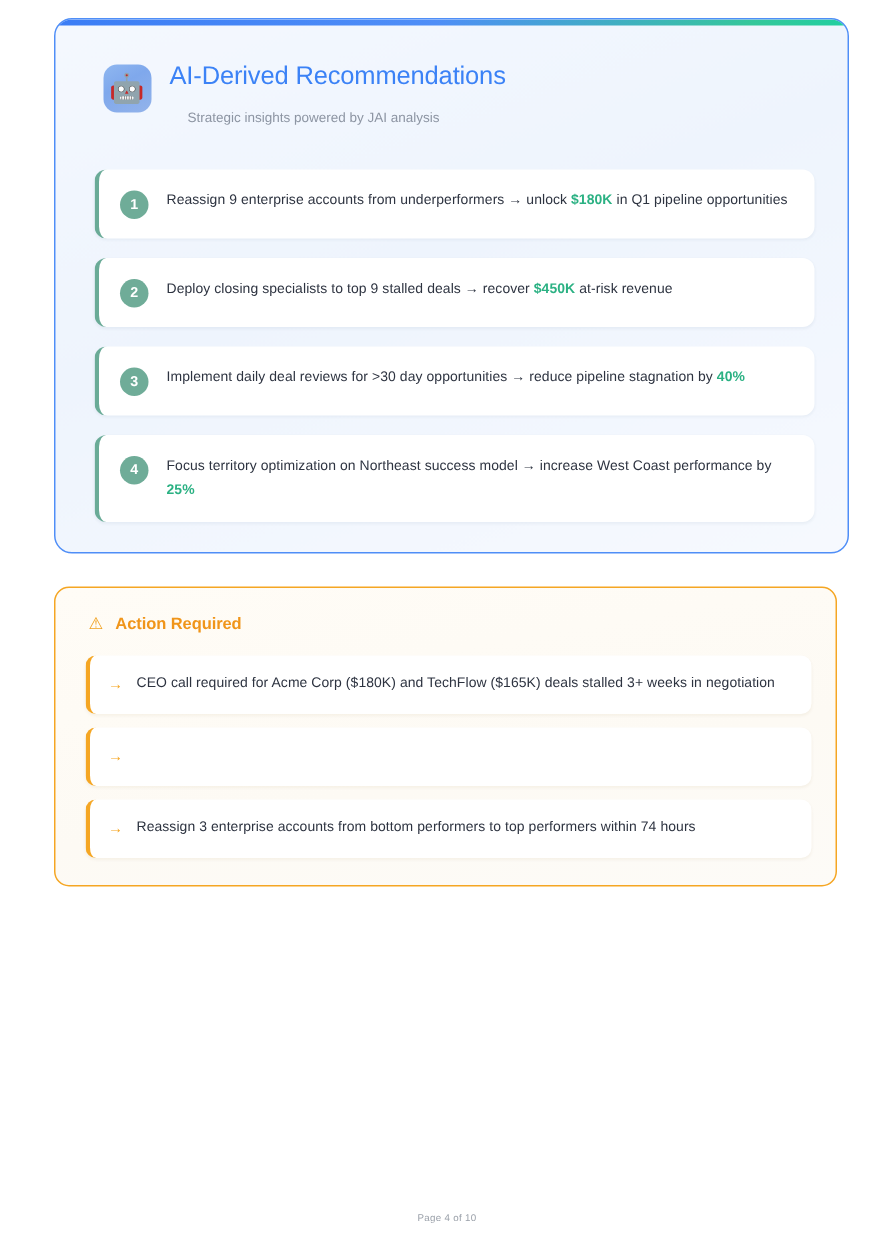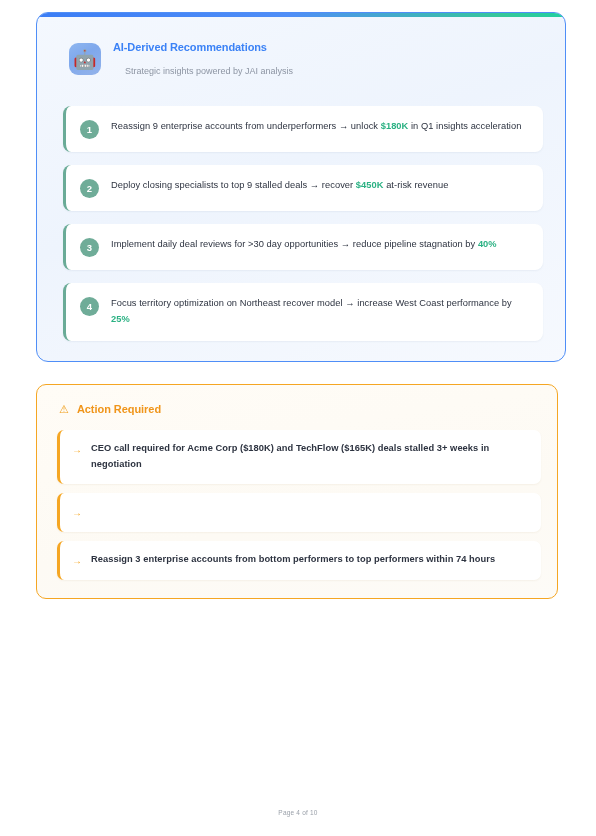--- a/index.html
+++ b/index.html
@@ -57,22 +57,22 @@
     display: flex;
     align-items: center;
     justify-content: center;
     font-size: 19px;
     line-height: 1;
     flex: 0 0 auto;
     margin-top: 2px;
   }
   .rec-title {
     color: #3b82f6;
-    font-size: 11px;
-    font-weight: bold;
+    font-size: 17px;
+    font-weight: normal;
     letter-spacing: -0.1px;
     line-height: 1.15;
     margin: 0 0 3px 0;
   }
   .rec-sub {
     color: #8d95a3;
     font-size: 9px;
     line-height: 1.2;
     margin: 12px;
   }
@@ -169,21 +169,20 @@
     color: #f5a623;
     font-size: 10px;
     line-height: 1.7;
     flex: 0 0 auto;
   }
   .act-text {
     font-size: 9.3px;
     color: #2d3340;
     line-height: 1.72;
     letter-spacing: 0.05px;
-    font-weight: bold;
   }
 
   
   .footer {
     position: absolute;
     left: 0;
     right: 0;
     bottom: 20px;
     text-align: center;
     font-size: 6.5px;
@@ -206,36 +205,36 @@
       <div>
         <div class="rec-title">AI-Derived Recommendations</div>
         <div class="rec-sub">Strategic insights powered by JAI analysis</div>
       </div>
     </div>
 
     <div class="rec-list">
 
       <div class="rec-item">
         <div class="rec-num">1</div>
-        <div class="rec-text"><span>Reassign 9 enterprise accounts from underperformers → unlock </span><span class="hl-green">$180K</span><span> in Q1 insights acceleration</span></div>
+        <div class="rec-text"><span>Reassign 9 enterprise accounts from underperformers → unlock </span><span class="hl-green">$180K</span><span> in Q1 pipeline opportunities</span></div>
       </div>
 
       <div class="rec-item">
         <div class="rec-num">2</div>
         <div class="rec-text"><span>Deploy closing specialists to top 9 stalled deals → recover </span><span class="hl-green">$450K</span><span> at-risk revenue</span></div>
       </div>
 
       <div class="rec-item">
         <div class="rec-num">3</div>
         <div class="rec-text"><span>Implement daily deal reviews for &gt;30 day opportunities → reduce pipeline stagnation by </span><span class="hl-green">40%</span><span></span></div>
       </div>
 
       <div class="rec-item">
         <div class="rec-num">4</div>
-        <div class="rec-text"><span>Focus territory optimization on Northeast recover model → increase West Coast performance by </span><span class="hl-green">25%</span><span></span></div>
+        <div class="rec-text"><span>Focus territory optimization on Northeast success model → increase West Coast performance by </span><span class="hl-green">25%</span><span></span></div>
       </div>
 
     </div>
   </section>
 
   <section class="act-card">
 
     <div class="act-header">
       <span class="warn-icon">⚠</span>
       <span class="act-title">Action Required</span>

